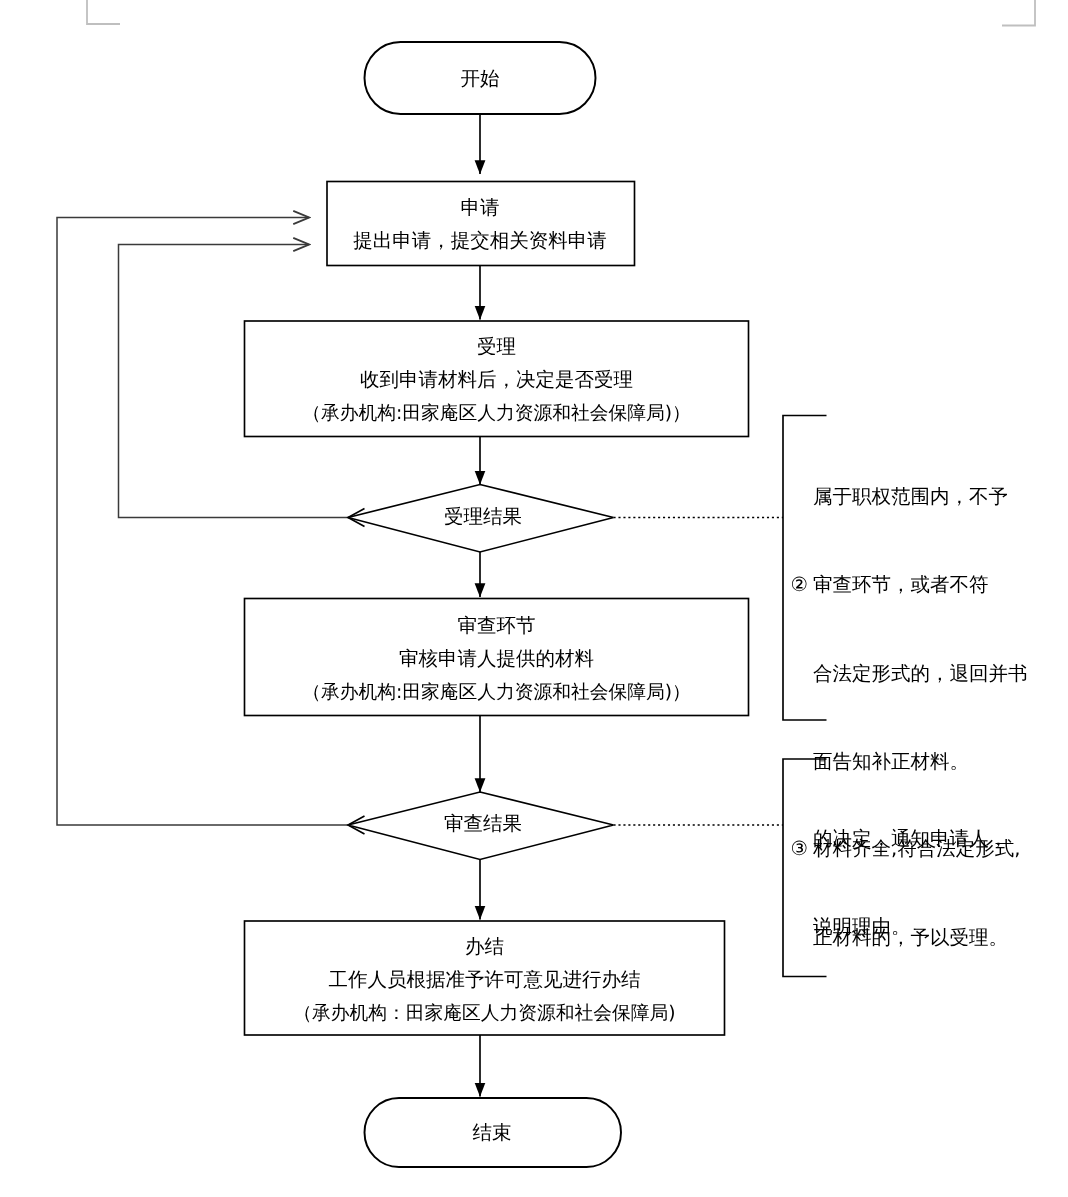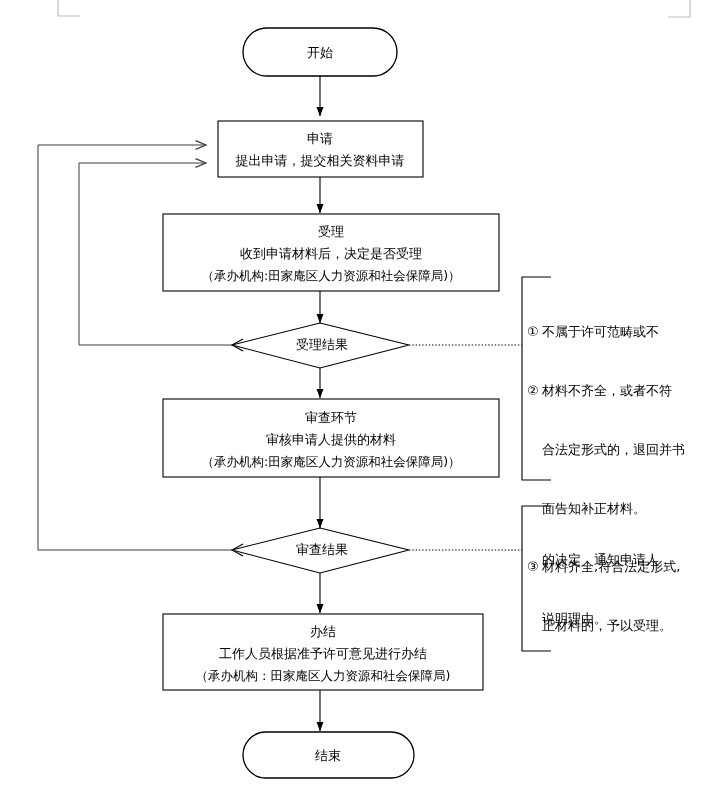--- a/index.html
+++ b/index.html
@@ -134,22 +134,22 @@
       <text class="node-text small" x="323" y="676">（承办机构：田家庵区人力资源和社会保障局)</text>
     </g>
 
     <g>
       <rect class="shape-term" x="243" y="732" width="171" height="46" rx="23" ry="23"></rect>
       <text class="node-text" x="328" y="756">结束</text>
     </g>
   </svg>
 
   <div class="ann" style="left:527px; top:283px; width:180px;">
-    <span class="ann-row"><span class="ann-num">①</span><span>不属于许可范畴或不</span></span>
-    <span class="ann-row"><span class="ann-num">②</span><span>材料不齐全，或者不符</span></span>
+    <span class="ann-row"><span class="ann-indent"> </span><span>属于职权范围内，不予</span></span>
+    <span class="ann-row"><span class="ann-num">②</span><span>审查环节，或者不符</span></span>
     <span class="ann-row"><span class="ann-indent"> </span><span>合法定形式的，退回并书</span></span>
     <span class="ann-row"><span class="ann-indent"> </span><span>面告知补正材料。</span></span>
     <span class="ann-row"><span class="ann-num">③</span><span>材料齐全,符合法定形式,</span></span>
     <span class="ann-row"><span class="ann-indent"> </span><span>正材料的，予以受理。</span></span>
   </div>
 
   <div class="ann" style="left:527px; top:511px; width:180px;">
     <span class="ann-row"><span class="ann-indent"> </span><span>的决定，通知申请人，</span></span>
     <span class="ann-row"><span class="ann-indent"> </span><span>说明理由。</span></span>
   </div>

